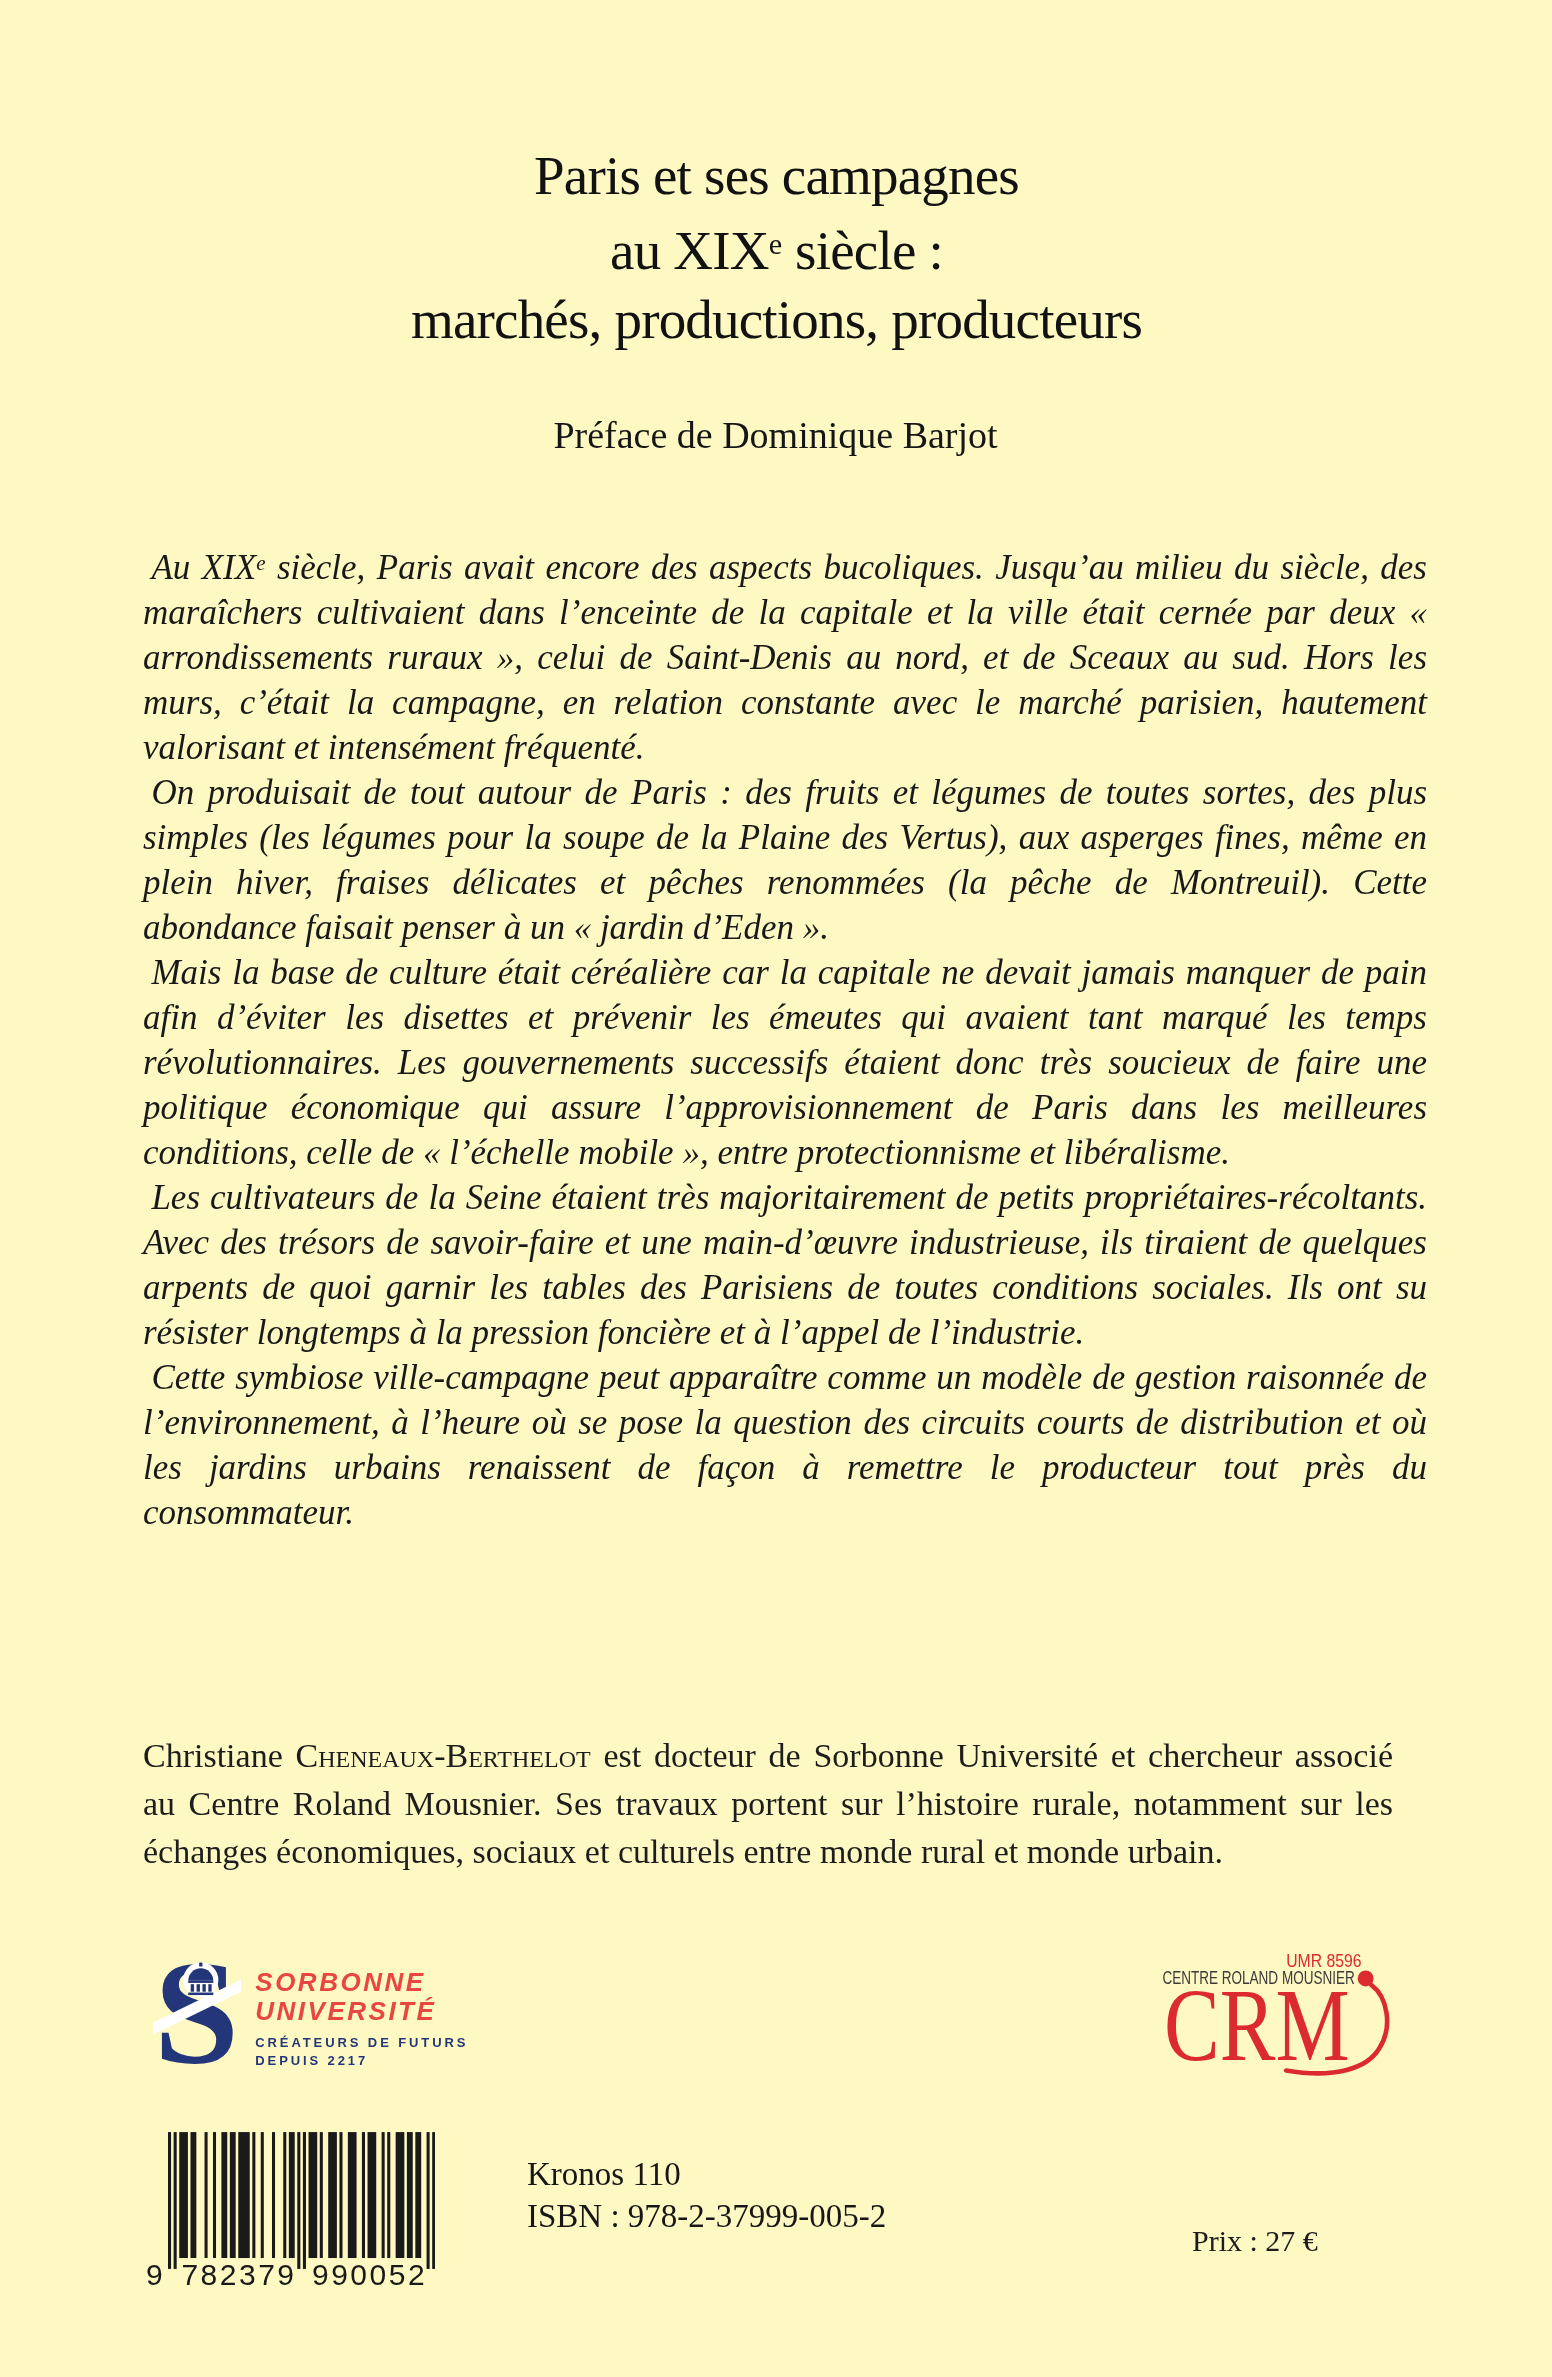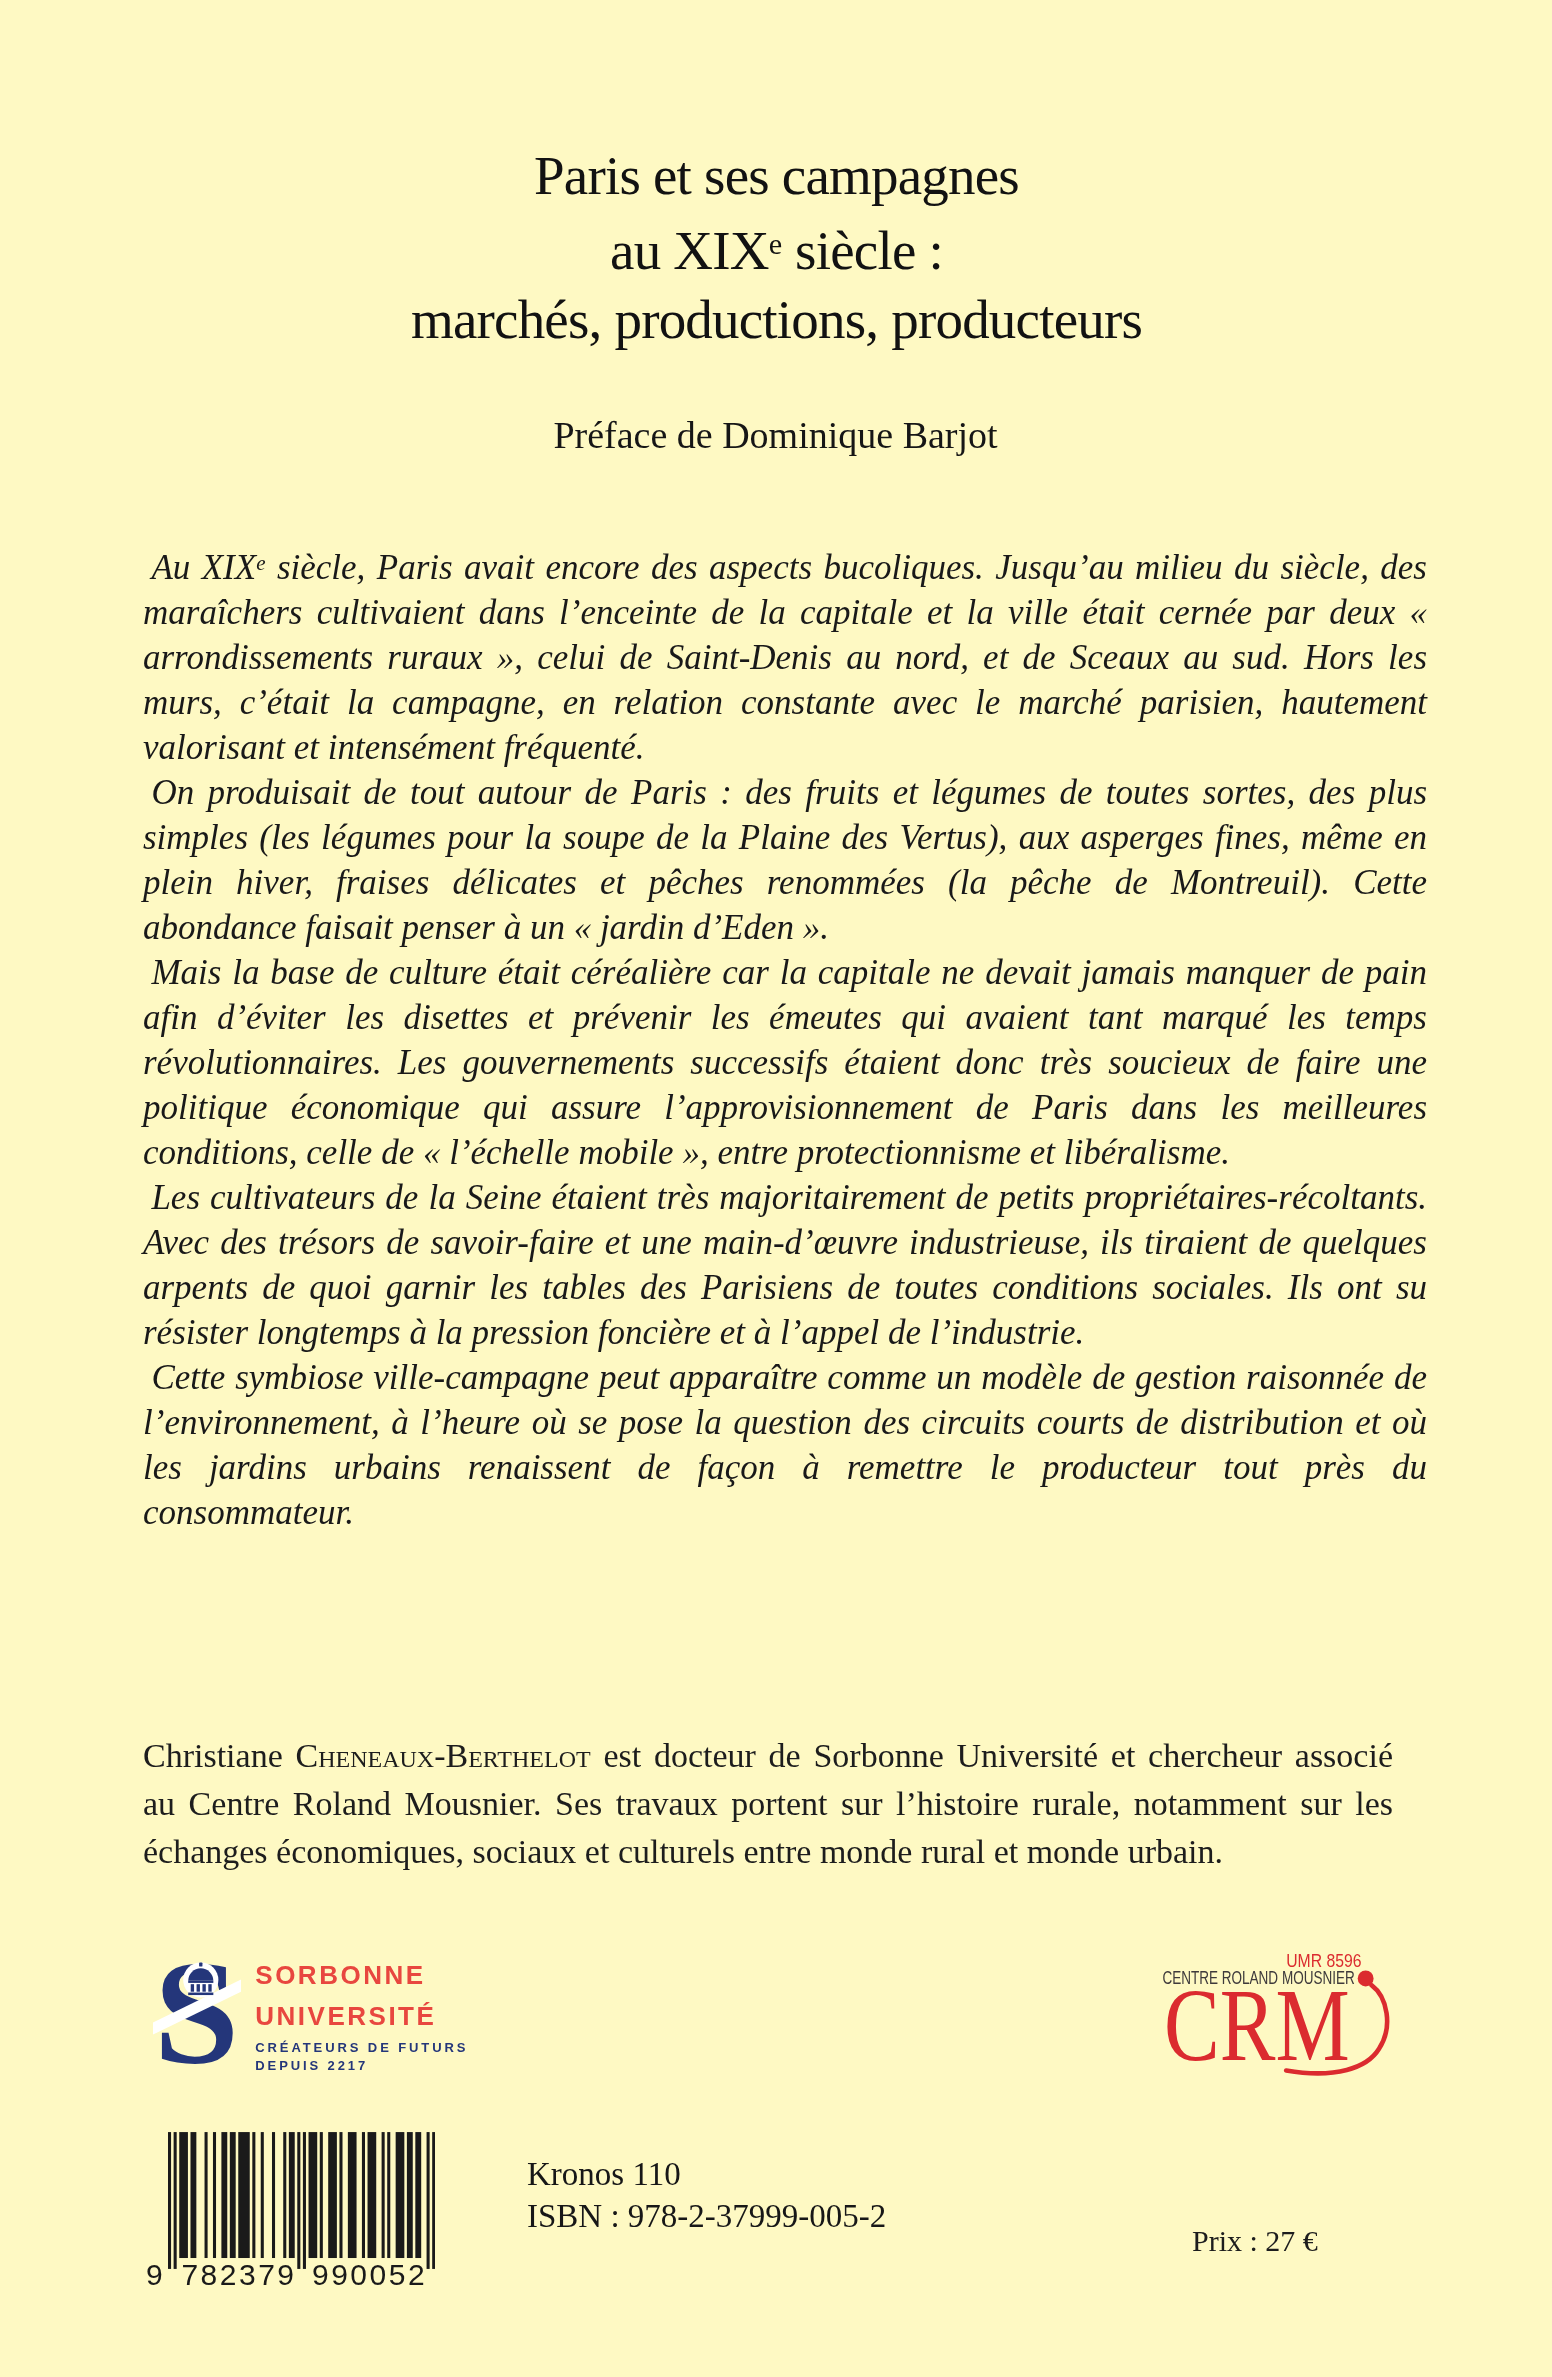--- a/index.html
+++ b/index.html
@@ -39,22 +39,22 @@
   .smallcaps{font-variant:small-caps;}
   
   .sorbonne{
     position:absolute;left:153px;top:1959px;
     display:flex;gap:14.3px;align-items:flex-start;
     font-family:"Liberation Sans",sans-serif;
   }
   .sorb-text{display:flex;flex-direction:column;}
   .sorb-red{color:#E8473F;font-weight:bold;font-size:26px;letter-spacing:2.5px;line-height:27px;}
   .sorb-blue{color:#24367A;font-weight:bold;font-size:13px;letter-spacing:2.9px;line-height:14.3px;}
-  .sorb-text .m1{margin-top:3px;}
-  .sorb-text .m2{margin-top:14px;}
+  .sorb-text .m1{margin-top:10px;font-style:italic;}
+  .sorb-text .m2{margin-top:2px;font-style:italic;}
   .sorb-text .m3{margin-top:11px;}
   .sorb-text .m4{margin-top:4.2px;}
   
   .crm{position:absolute;left:1162px;top:1945px;}
   
   .barcode{position:absolute;left:168px;top:2132px;width:267px;height:159px;}
   .barcode-digits{
     position:absolute;top:126px;left:0;width:267px;height:34px;
     font-family:"Liberation Sans",sans-serif;font-size:30px;color:#1a1a1a;
   }

